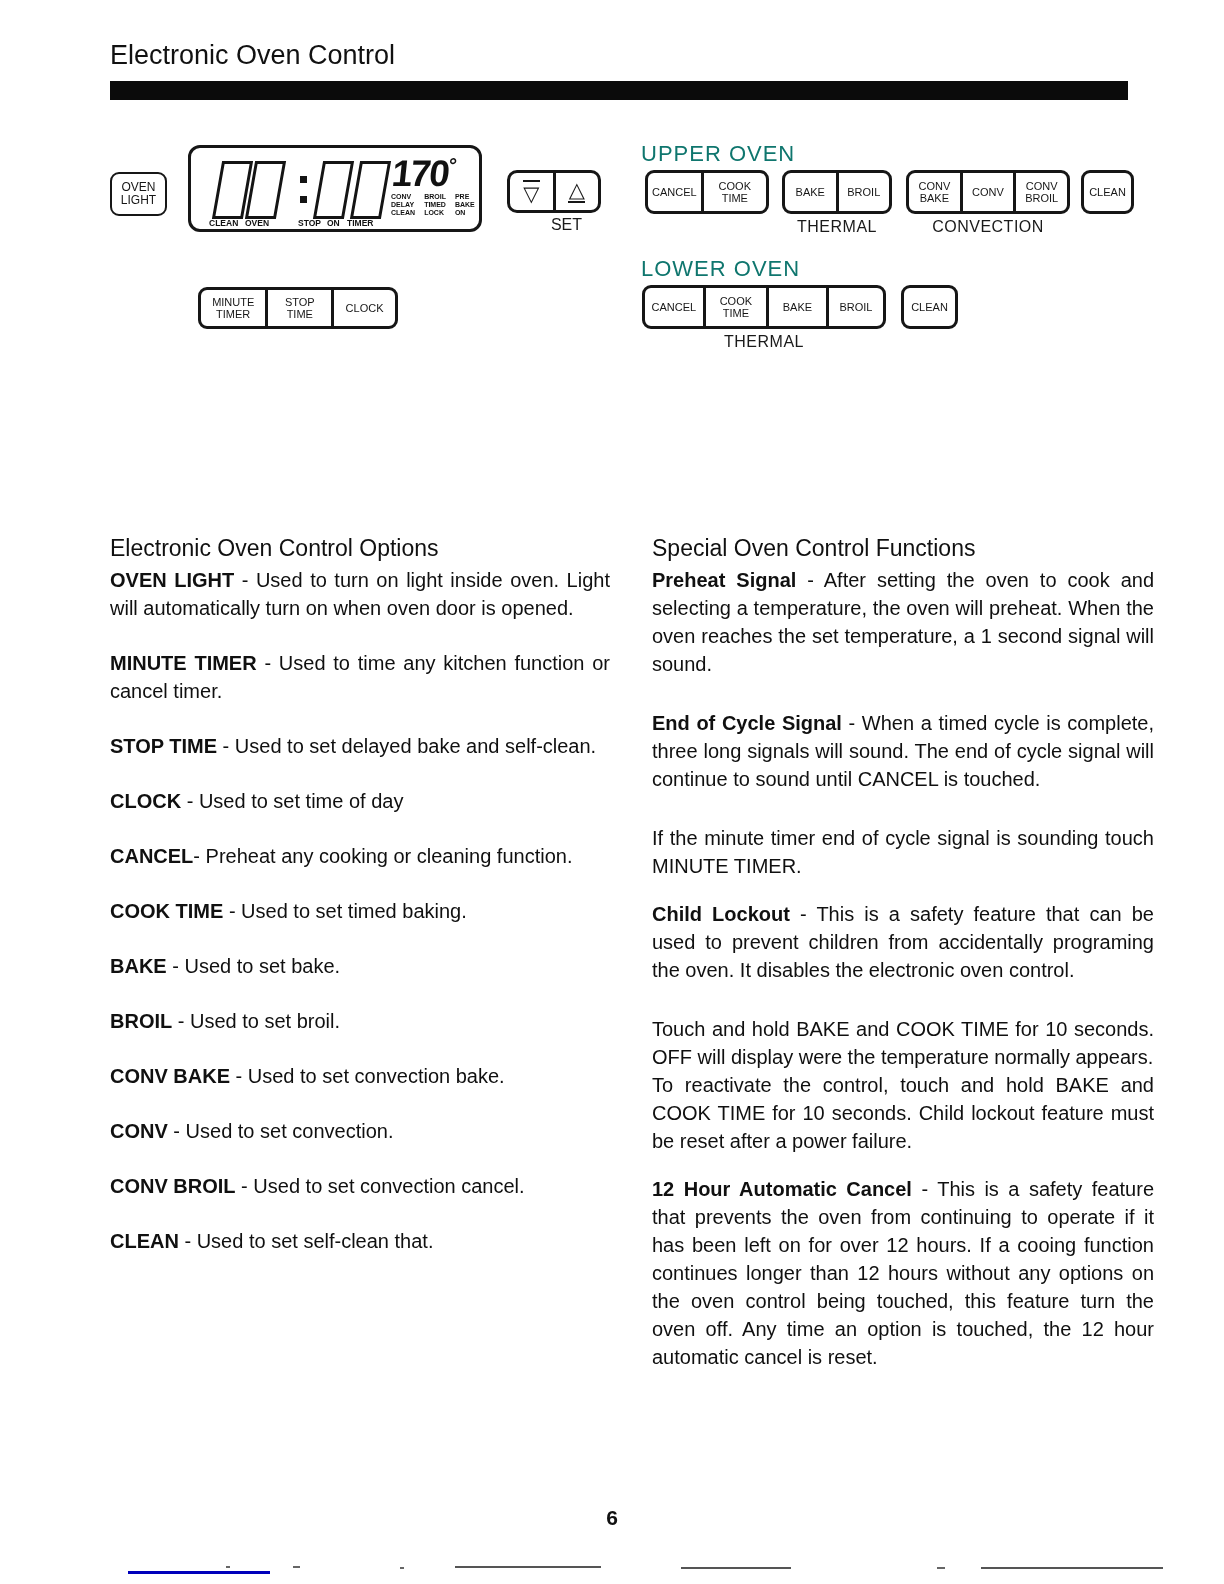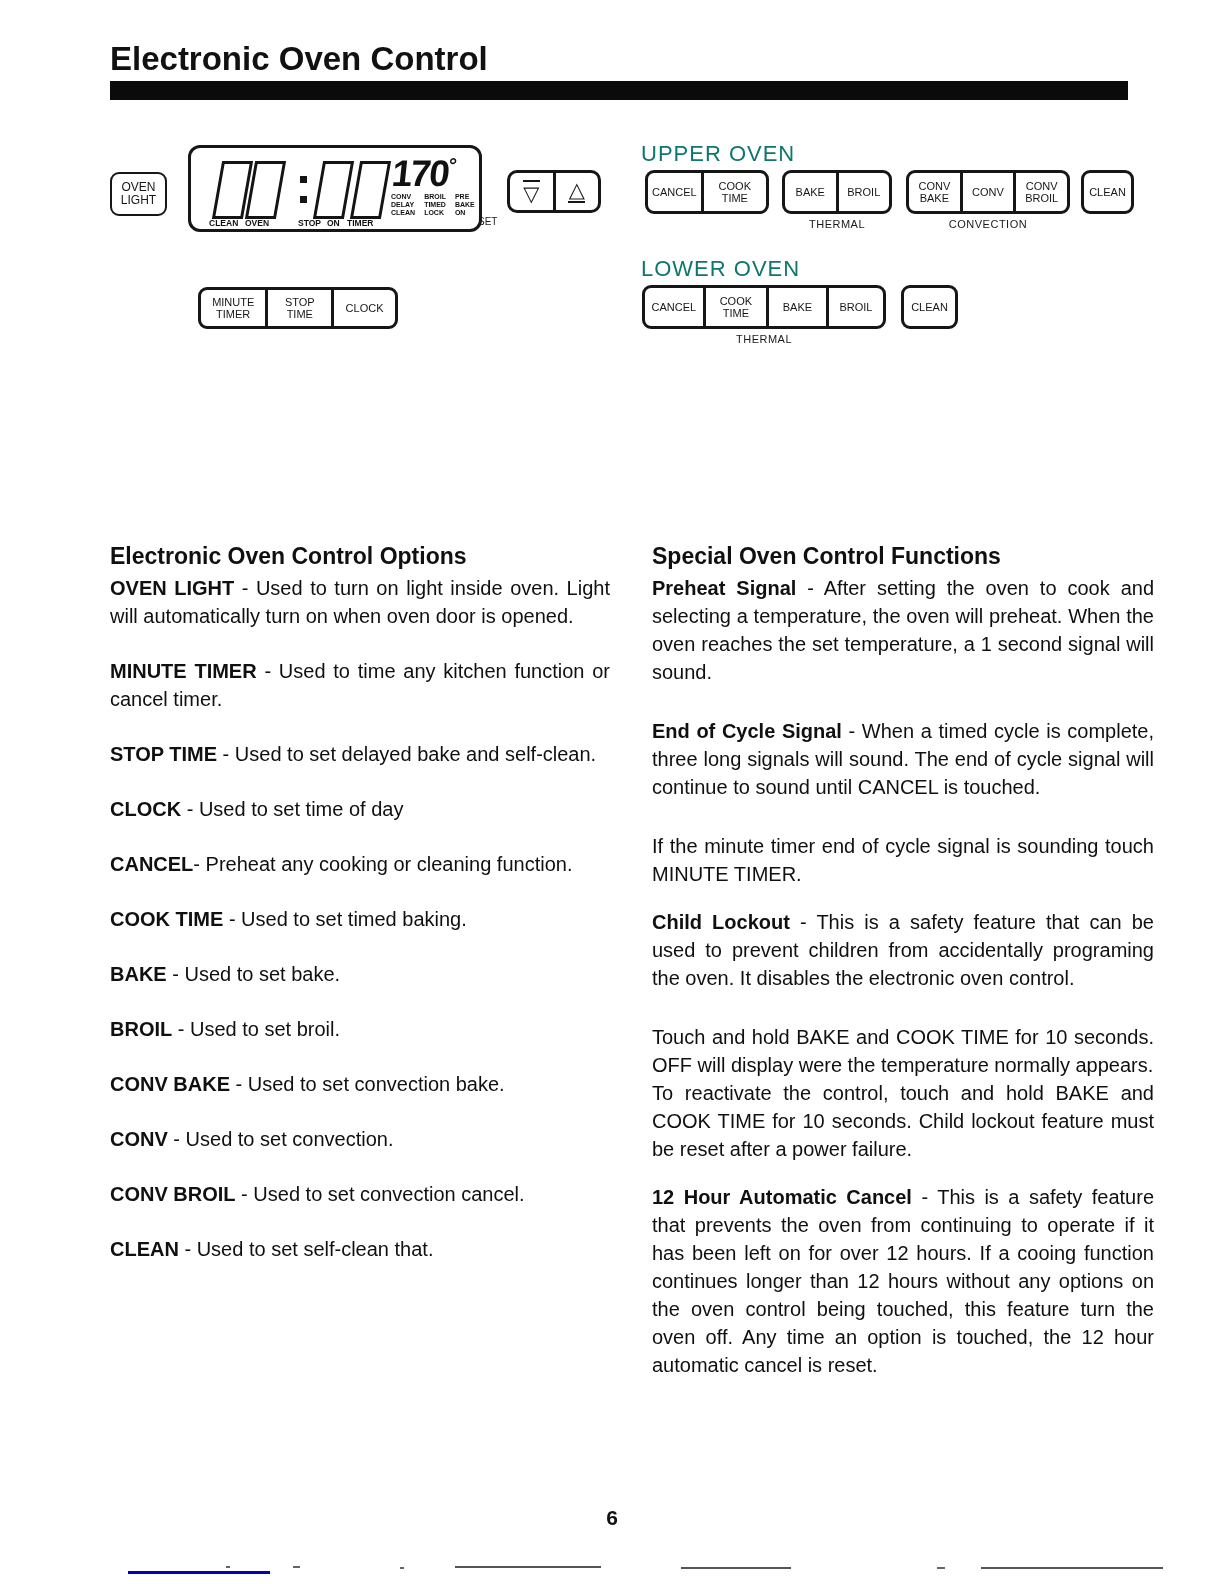--- a/index.html
+++ b/index.html
@@ -8,21 +8,21 @@
     width:1224px;height:1584px;
     margin:0 auto;
     background:#ffffff;
     font-family:"Liberation Sans", sans-serif;
     color:#111;
     overflow:hidden;
   }
   
   .doc-title{
     position:absolute;left:110px;top:40px;
-    font-size:33px;font-weight:bold;letter-spacing:0px;margin:0;
+    font-size:27px;font-weight:normal;letter-spacing:0px;margin:0;
   }
   .title-bar{
     position:absolute;left:110px;top:81px;width:1018px;height:19px;
     background:#0b0b0b;
   }
   
   .btn-single, .btn-group{
     position:absolute;
     border:3px solid #161616;border-radius:9px;
     background:#fff;box-sizing:border-box;
@@ -32,21 +32,21 @@
     display:flex;align-items:center;justify-content:center;
     text-align:center;font-size:11px;line-height:1.12;
     white-space:pre-line;padding:1px 2px;flex:1;
     color:#161616;
   }
   .btn-cell + .btn-cell{border-left:3px solid #161616;}
   .oven-label{
     position:absolute;font-size:22px;letter-spacing:1px;color:#0f766e;
   }
   .caption{
-    position:absolute;font-size:11px;letter-spacing:0.5px;color:#1a1a1a;
+    position:absolute;font-size:16px;letter-spacing:0.5px;color:#1a1a1a;
     text-align:center;
   }
   
   .display{
     position:absolute;left:188px;top:145px;width:294px;height:87px;
     border:3px solid #161616;border-radius:12px;box-sizing:border-box;
     background:#fff;
   }
   .digit{
     position:absolute;width:25px;height:52px;
@@ -78,31 +78,31 @@
     border:3px solid #161616;border-radius:10px;box-sizing:border-box;
     display:flex;background:#fff;
   }
   .set-half{
     flex:1;display:flex;flex-direction:column;align-items:center;justify-content:center;
     font-size:21px;line-height:1;color:#161616;
   }
   .set-half + .set-half{border-left:3px solid #161616;}
   .tri-bar{width:17px;height:2.5px;background:#161616;margin:1px 0;}
   .set-label{
-    position:absolute;left:478px;top:216px;width:94px;text-align:left;
-    font-size:10px;color:#1a1a1a;
+    position:absolute;left:488px;top:216px;width:94px;text-align:right;
+    font-size:16px;color:#1a1a1a;
   }
   
   .col{
     position:absolute;top:529px;
     font-size:20px;line-height:28px;text-align:justify;color:#101010;
   }
   .col-left{left:110px;width:500px;}
   .col-right{left:652px;width:502px;}
-  .col h2{font-size:23px;font-weight:bold;margin:12px 0 3px 0;line-height:30px;text-align:left;}
+  .col h2{font-size:23px;font-weight:normal;margin:4px 0 3px 0;line-height:30px;text-align:left;}
   .para{margin:0 0 27px 0;}
   .col-right .para{margin:0 0 31px 0;}
   .term{font-weight:bold;}
   .cont{margin:0;}
   
   .page-num{
     position:absolute;left:0;top:1506px;width:1224px;text-align:center;
     font-size:21px;font-weight:600;
   }
   .scan-dash{position:absolute;height:2px;background:#555;}

